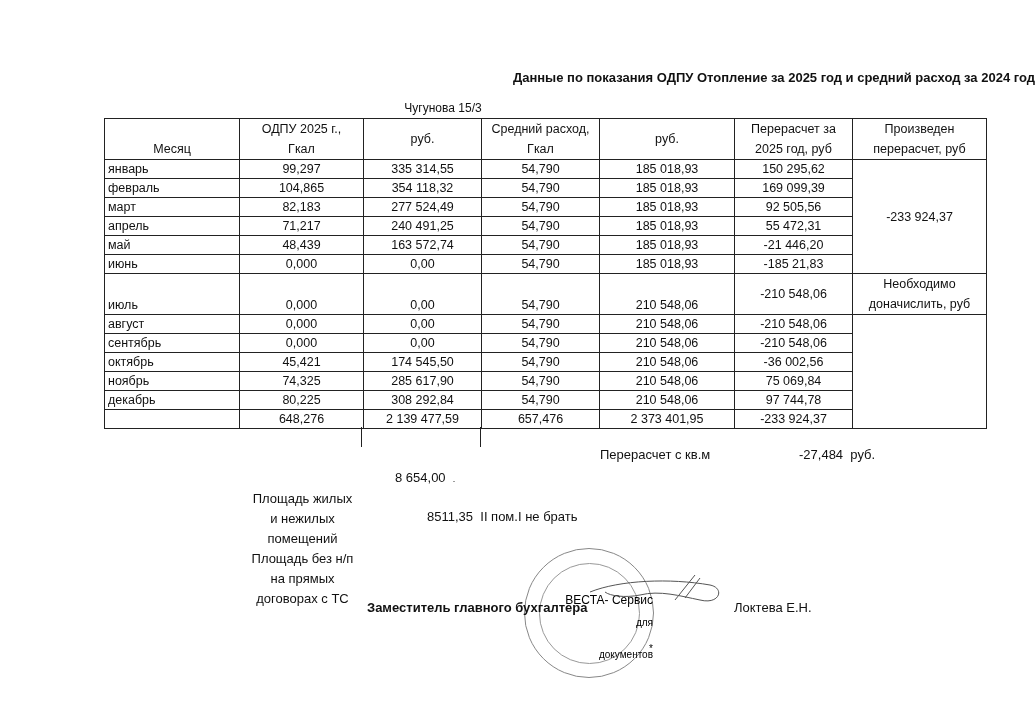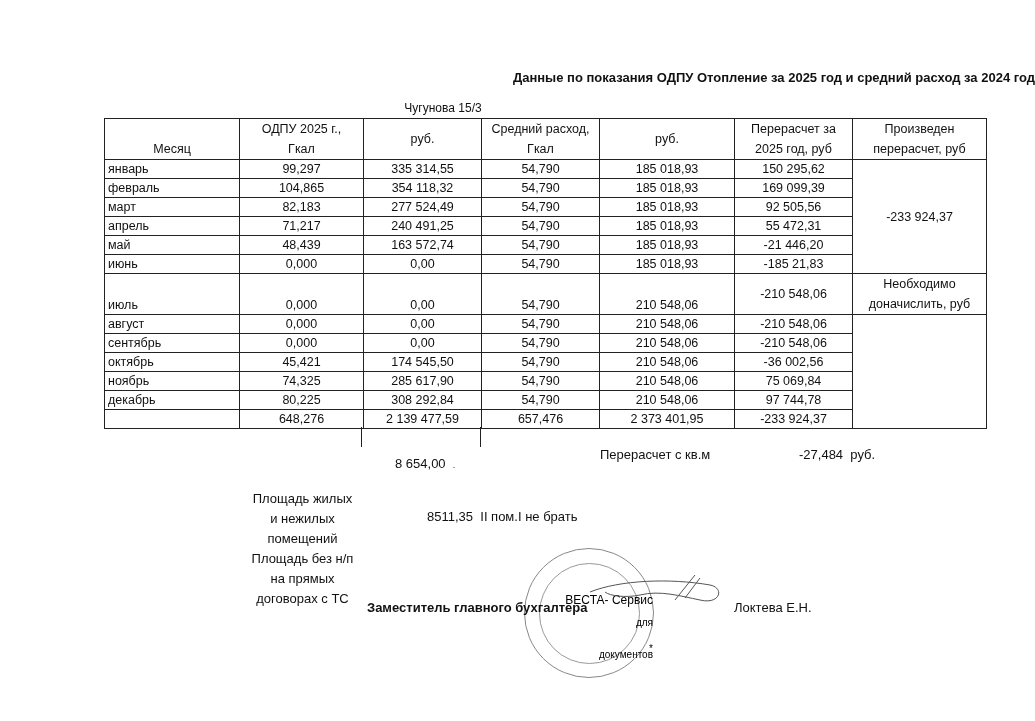--- a/index.html
+++ b/index.html
@@ -174,21 +174,21 @@
 
 <div class="lbl area-label">
   <span>Площадь жилых</span><br>
   <span>и нежилых</span><br>
   <span>помещений</span><br>
   <span>Площадь без н/п</span><br>
   <span>на прямых</span><br>
   <span>договорах с ТС</span>
 </div>
 
-<div class="lbl" style="left:395px; top:456px;">
+<div class="lbl" style="left:395px; top:470px;">
   <span>8 654,00</span>&nbsp;&nbsp;<span style="font-size:9px;">.</span>
 </div>
 <div class="lbl" style="left:427px; top:509px;">
   <span>8511,35</span>&nbsp;&nbsp;<span>II пом.I не брать</span>
 </div>
 
 <div class="lbl" style="left:600px; top:447px;">Перерасчет с кв.м</div>
 <div class="lbl" style="left:799px; top:447px;">
   <span>-27,484</span>&nbsp;&nbsp;<span>руб.</span>
 </div>

